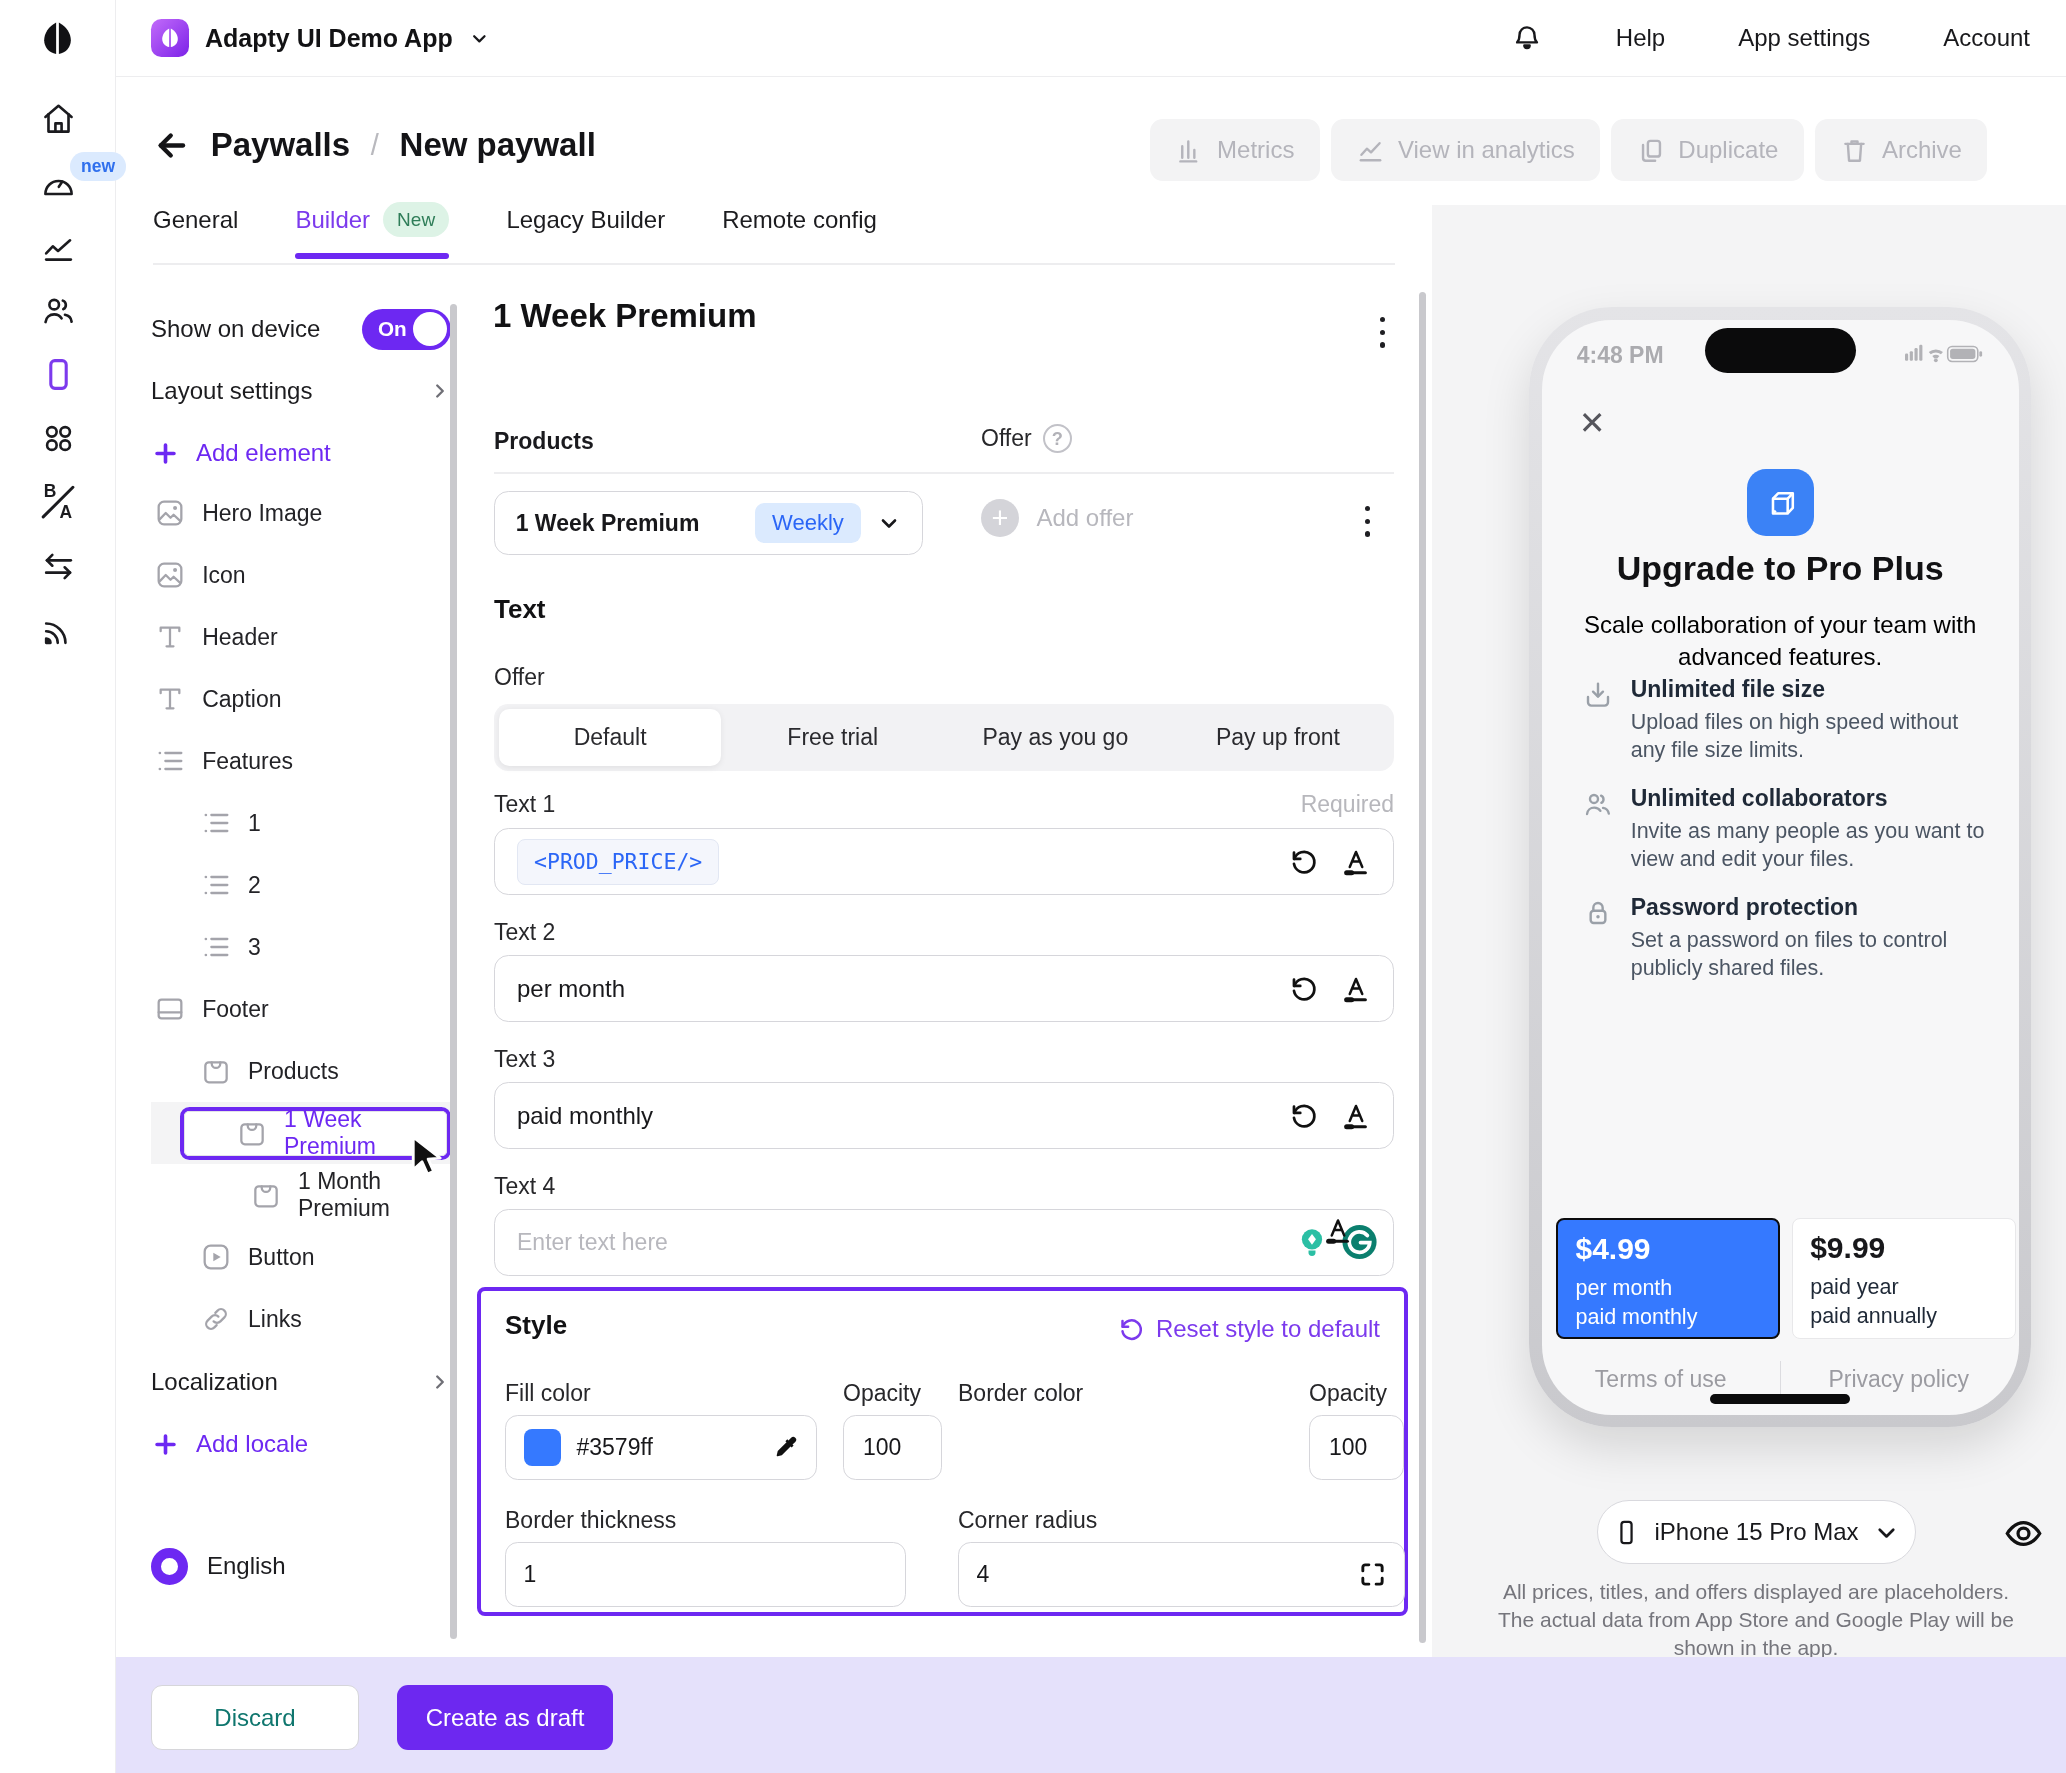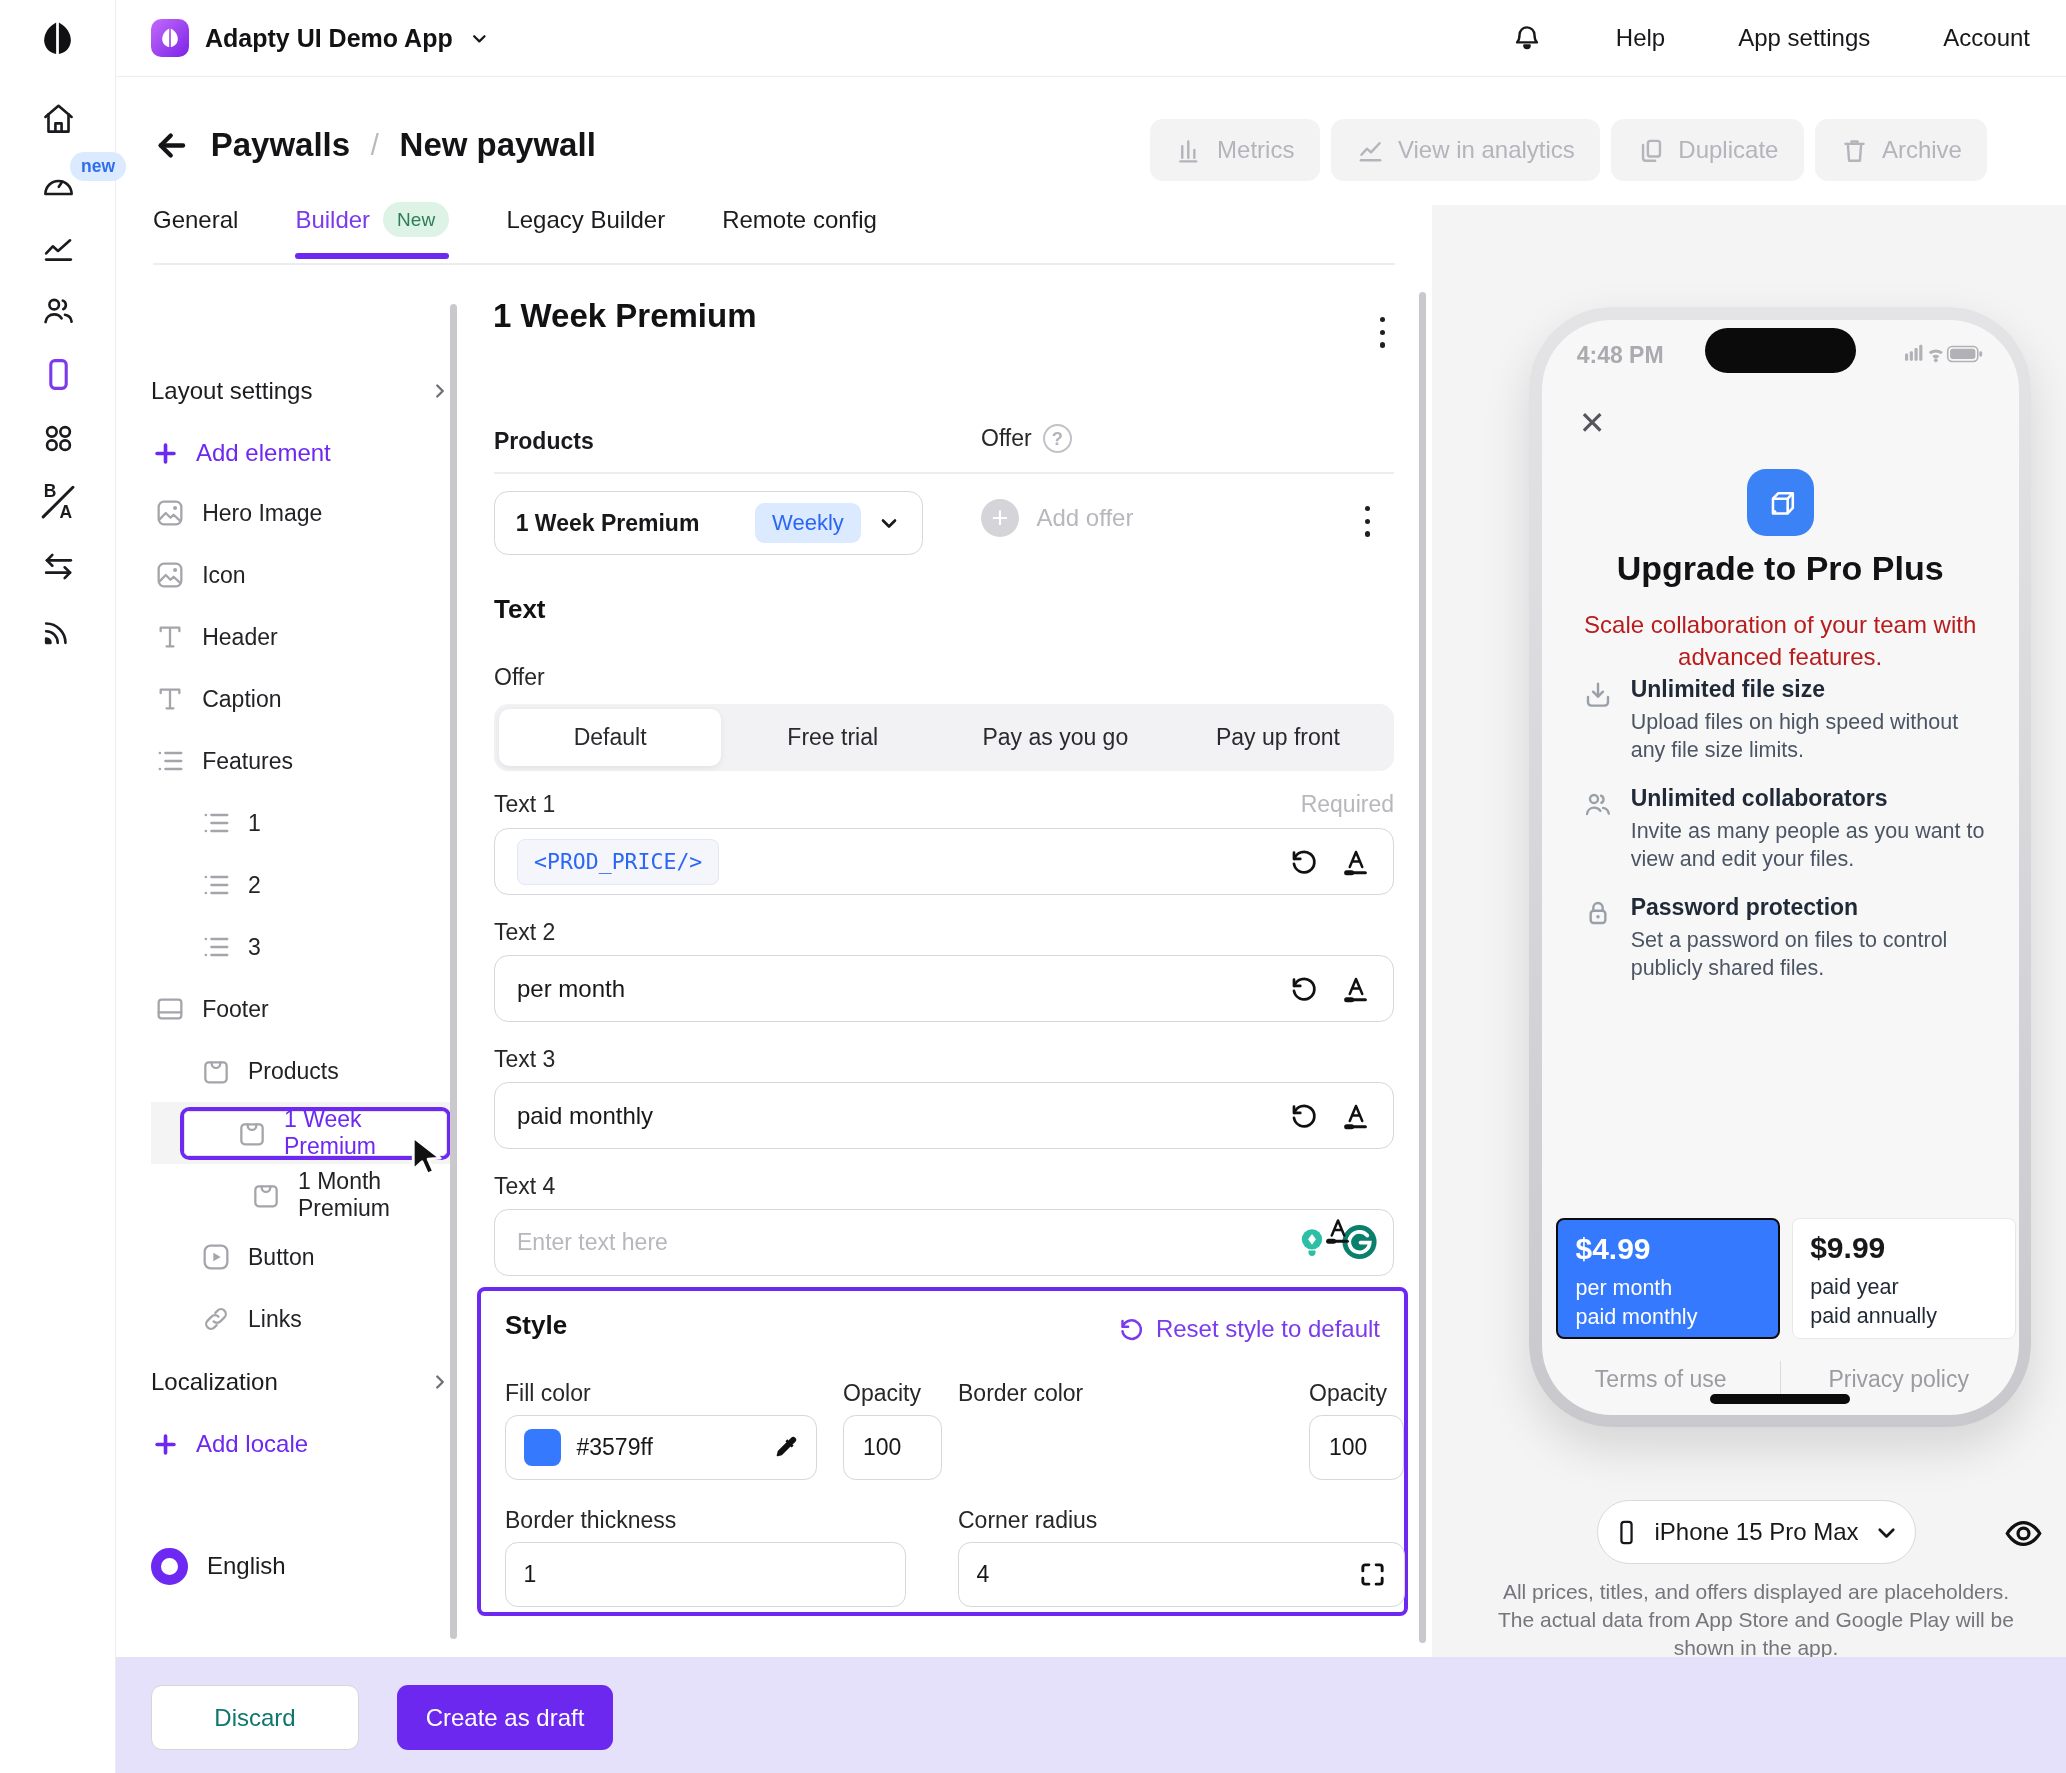--- a/index.html
+++ b/index.html
@@ -119,21 +119,21 @@
   .phone { position:absolute; left:1529px; top:307px; width:502px; height:1120px; border-radius:83px; background:linear-gradient(180deg,#e4e4e7,#c9c9cd); box-shadow:0 20.7px 48px rgba(0,0,0,.13); }
   .screen { position:absolute; left:12.7px; top:12.7px; width:477px; height:1095px; background:#f7f7f8; border-radius:70px; overflow:hidden; }
   .scr { position:absolute; }
   .time { left:35px; top:22px; font-size:23px; font-weight:600; color:#ababaf; }
   .island { left:163px; top:8px; width:151px; height:45px; background:#0b0b0c; border-radius:24px; }
   .sicons { right:27px; top:24px; }
   .closex { left:37px; top:87px; font-size:32px; color:#55555c; cursor:pointer; line-height:1; }
   .appicon { left:205px; top:149px; width:67px; height:67px; background:#3b82f6; border-radius:19px; display:flex; align-items:center; justify-content:center; }
   .appicon svg { width:41px; height:41px; }
   .p-title { left:0; right:0; top:229px; text-align:center; font-size:34px; font-weight:700; color:#121214; }
-  .p-sub { left:35px; width:407px; top:289px; text-align:center; font-size:24px; color:#b91c1c; line-height:1.35; }
+  .p-sub { left:35px; width:407px; top:289px; text-align:center; font-size:24px; color:#000000; line-height:1.35; }
   #feature-list { position:absolute; left:40px; top:356px; width:404px; }
   .feat { position:relative; padding-left:49px; margin-bottom:20.7px; }
   .feat .fic { position:absolute; left:0; top:3.2px; width:32px; height:32px; color:#9aa0a8; }
   .feat .fic svg { width:32px; height:32px; }
   .feat-title { font-size:23px; font-weight:700; color:#1f2937; margin-bottom:6.4px; }
   .feat-desc { font-size:21.5px; color:#4b5563; line-height:1.28; }
   .plan { position:absolute; top:898px; width:224px; height:121px; border-radius:8px; padding:12.7px 17.5px; cursor:pointer; }
   .plan1 { left:14.3px; background:var(--blue); border:2.4px solid #0c0c0e; color:#fff; }
   .plan2 { left:250px; background:#fff; border:1.6px solid #e8e8ea; color:#18181b; }
   .plan-price { font-size:30px; font-weight:700; margin-bottom:8px; }
@@ -335,20 +335,27 @@
       </span>
     <span class="tab">
         <span>Legacy Builder</span>
       </span>
     <span class="tab">
         <span>Remote config</span>
       </span>
   </nav>
   <div class="tabs-divider"></div>
 
+  <div class="t-row" style="top:298px;">
+    <span class="t-head">Show on device</span>
+    <span class="toggle">
+      <span class="toggle-text">On</span>
+        <span class="toggle-knob"></span>
+    </span>
+  </div>
   <div class="t-row" style="top:360px;">
     <span class="t-head">Layout settings</span>
     <span class="chev-r">
         <svg viewBox="0 0 24 24" fill="none" stroke="#6f6f76" stroke-width="2.6" stroke-linecap="round" stroke-linejoin="round">
           <path d="M9 6l6 6-6 6"></path>
         </svg>
       </span>
   </div>
   <div class="t-row" style="top:422px;">
     <span class="purple-link">

